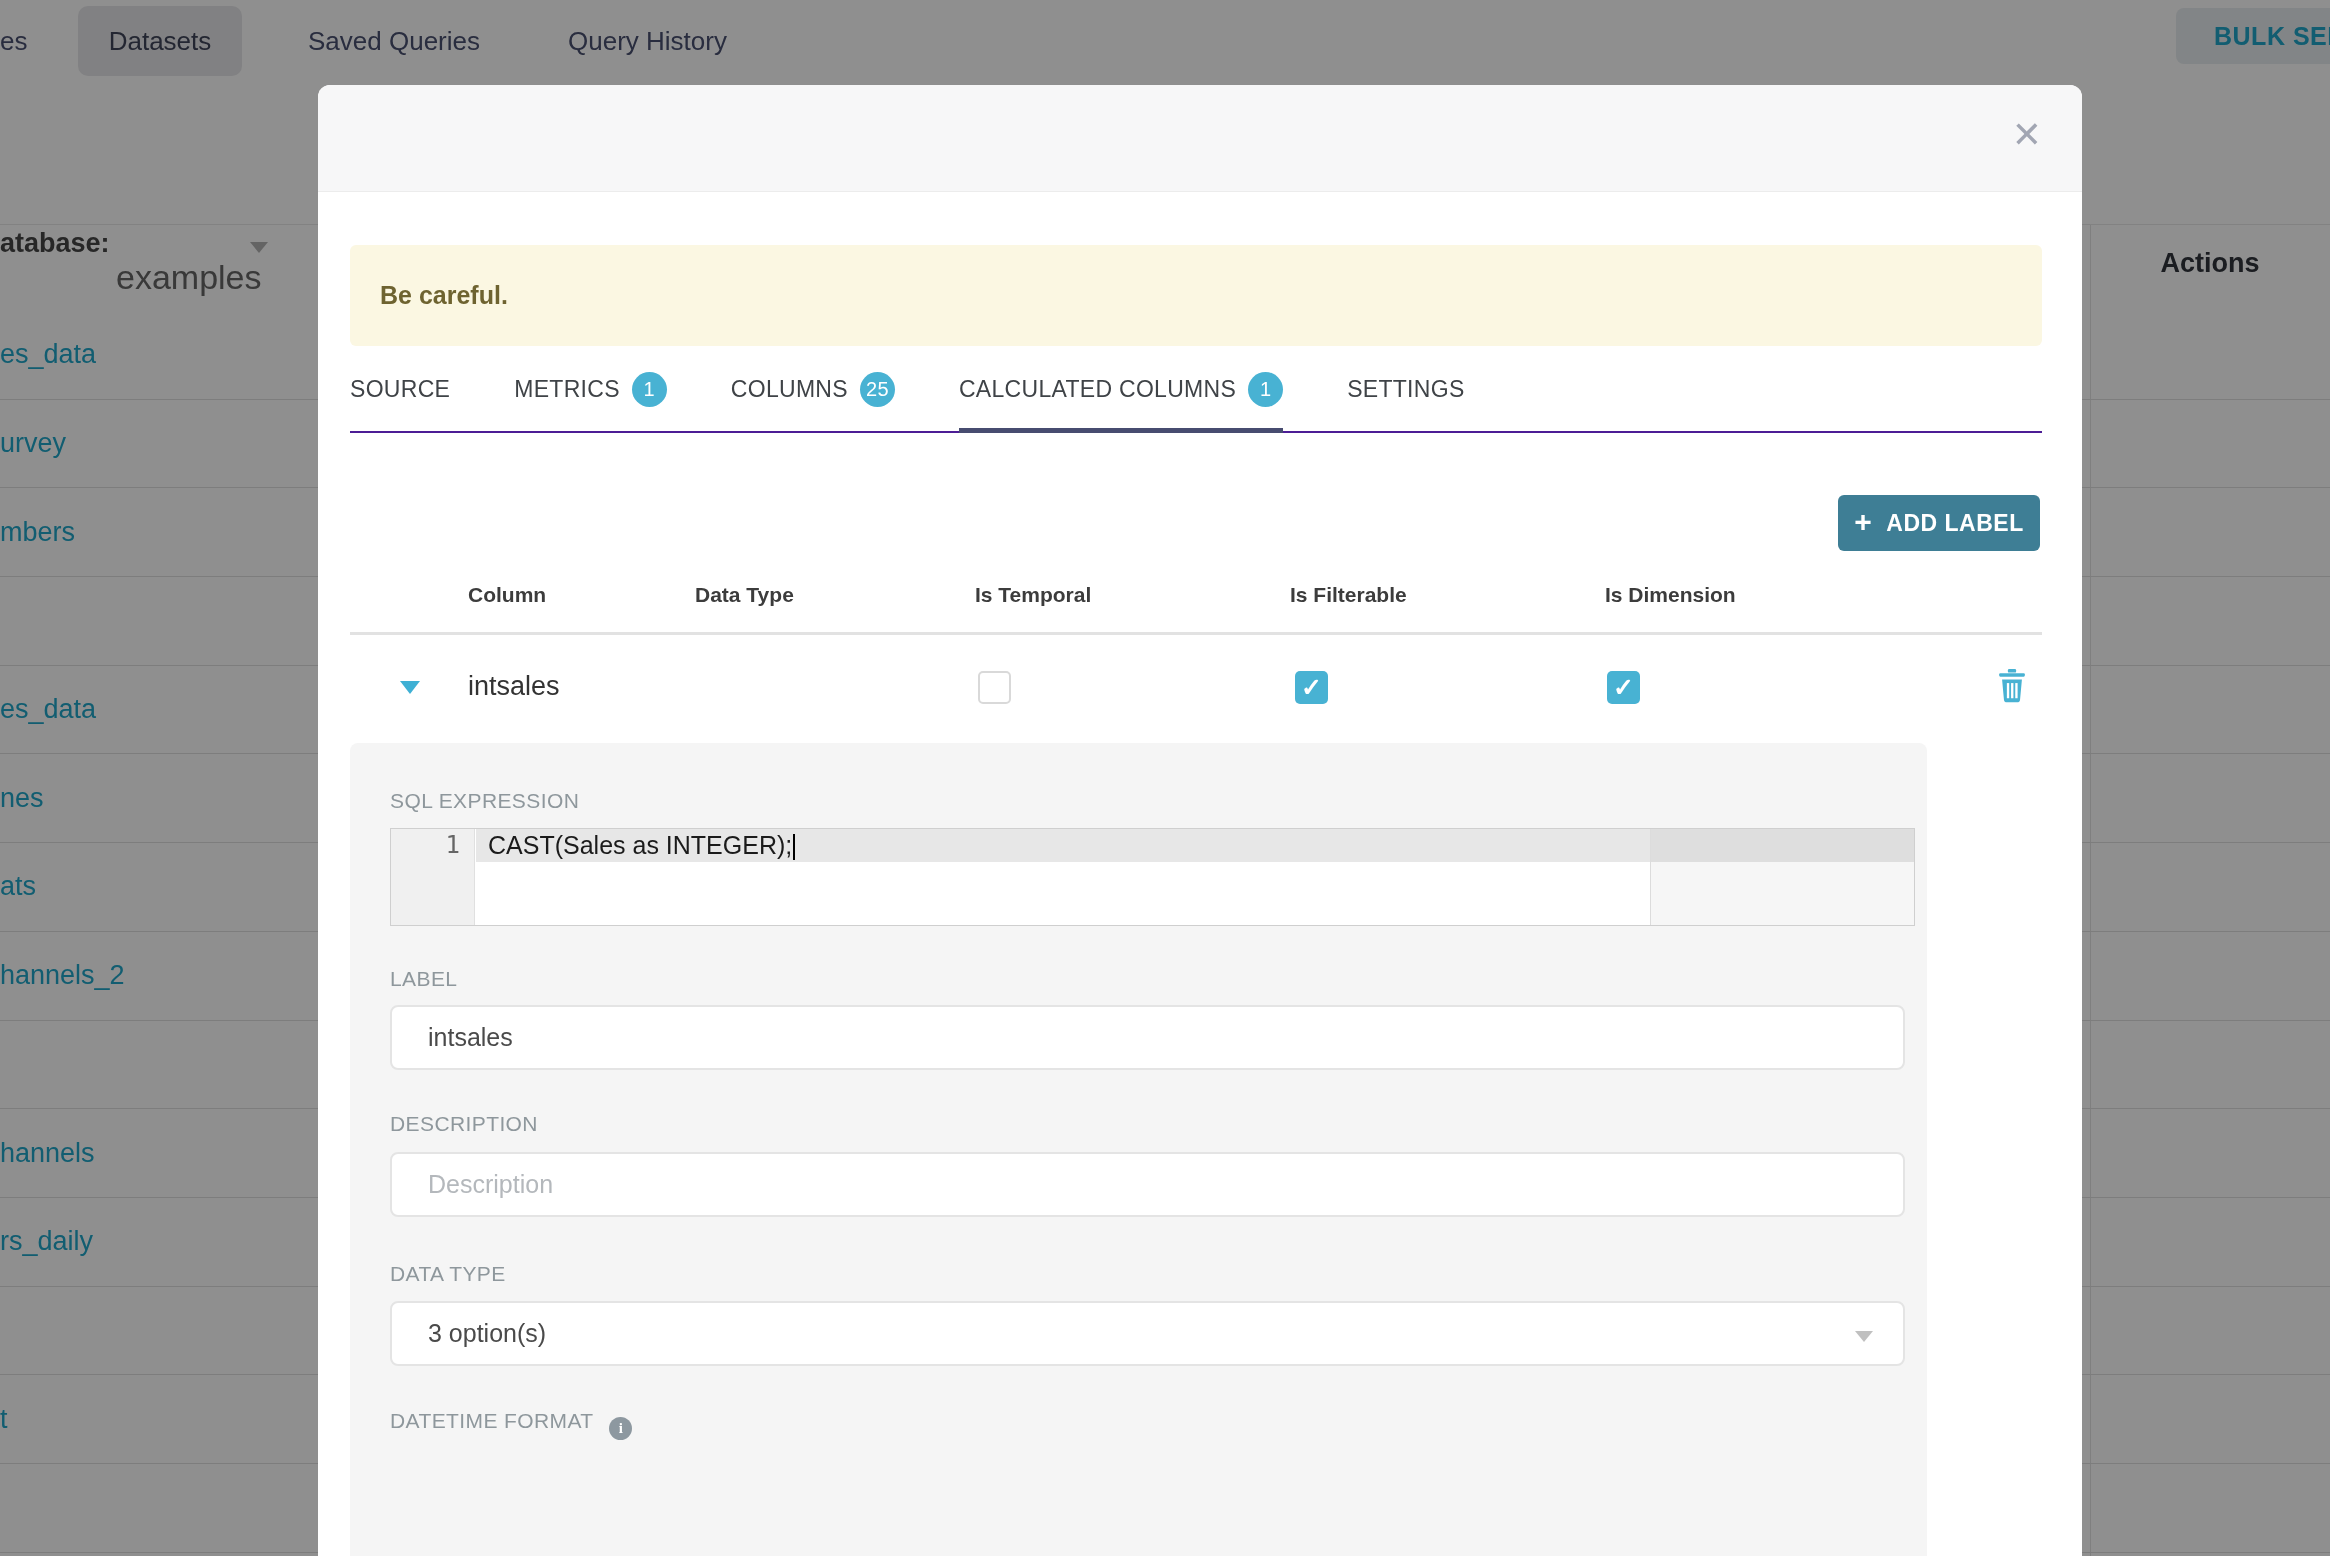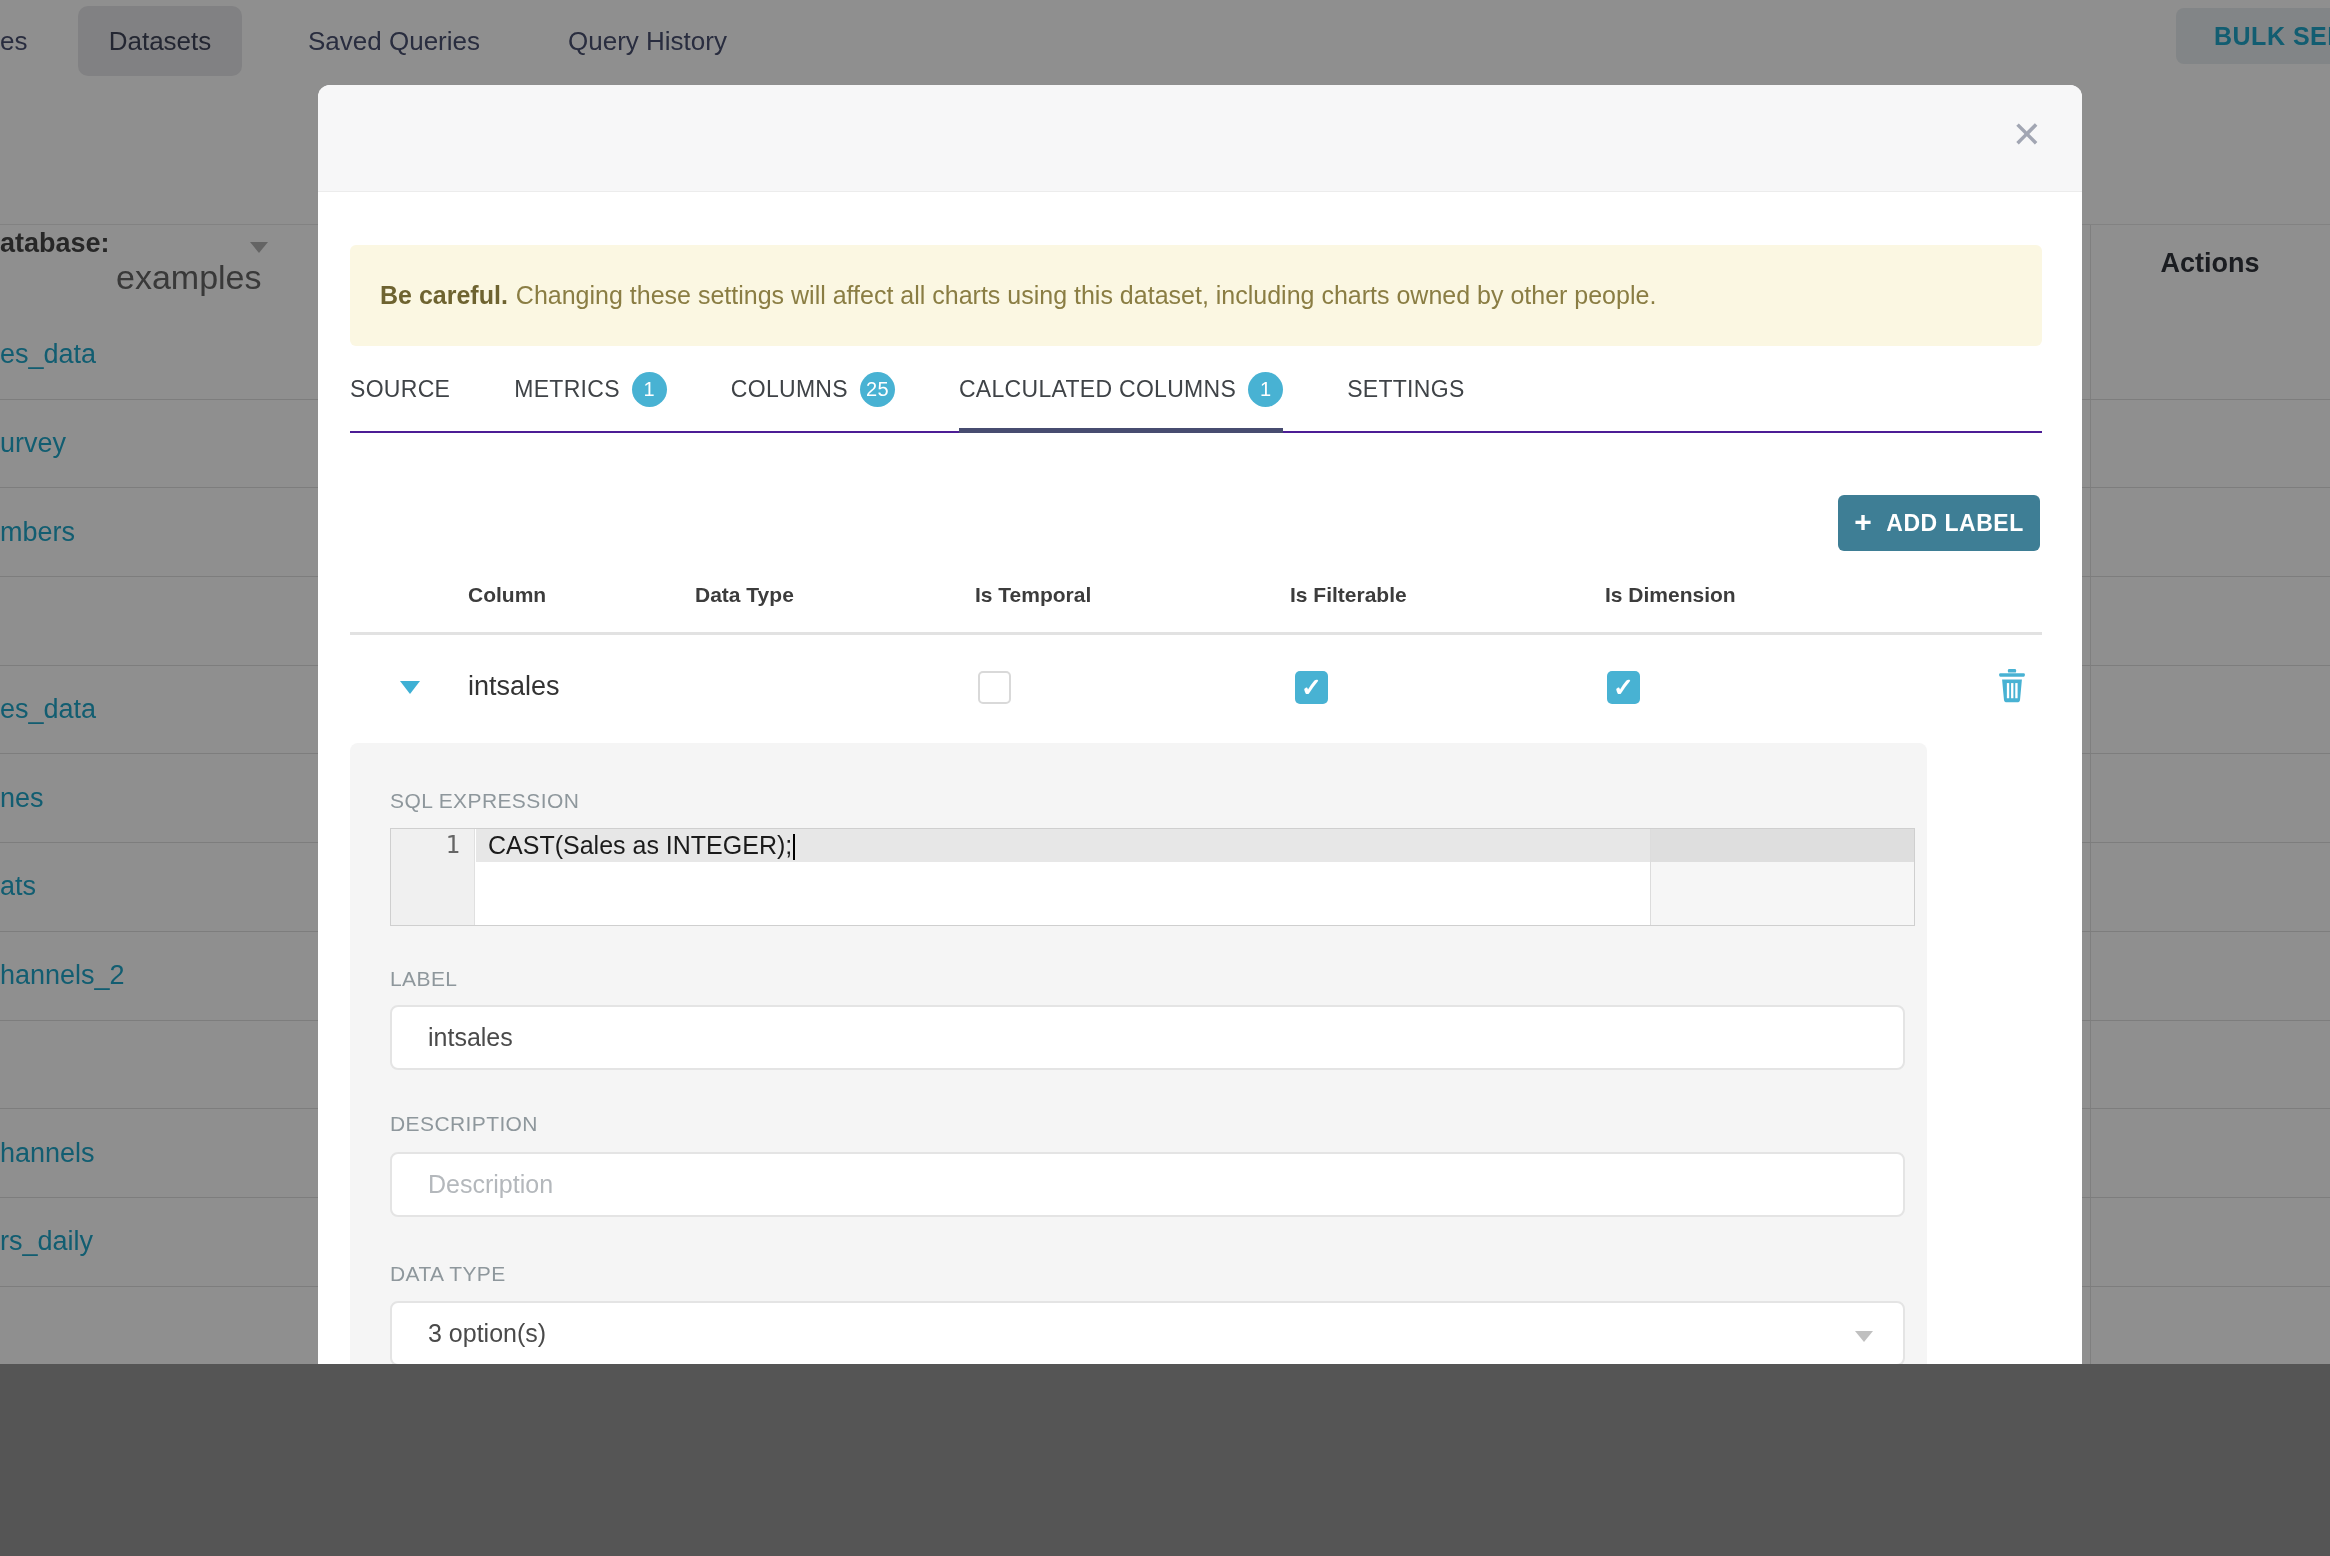--- a/index.html
+++ b/index.html
@@ -1,17 +1,17 @@
 <!DOCTYPE html>
 <html><head>
 <meta charset="utf-8">
 <style>
   html,body{margin:0;padding:0;background:#555;}
   *{box-sizing:border-box;font-family:"Liberation Sans",sans-serif;}
-  .page{position:relative;width:2330px;height:1364px;overflow:hidden;background:#f9a8d4;}
+  .page{position:relative;width:2330px;height:1556px;overflow:hidden;background:#f9a8d4;}
 
   
   .bg{position:absolute;inset:0;background:#fff;}
   .nav{position:absolute;left:0;top:0;width:2330px;height:82px;background:#fff;}
   .nav-frag{position:absolute;left:0;top:26px;font-size:26px;color:#4a5070;}
   .nav-pill{position:absolute;left:78px;top:6px;width:164px;height:70px;background:#e6e6e9;border-radius:10px;
             display:flex;align-items:center;justify-content:center;font-size:26px;color:#3f4459;}
   .nav-item{position:absolute;top:26px;font-size:26px;color:#4a5070;}
   .bulk-btn{position:absolute;left:2176px;top:8px;width:200px;height:56px;background:#e8edf0;border-radius:8px;
             display:flex;align-items:center;padding-left:38px;font-size:25px;font-weight:bold;color:#20a7c9;letter-spacing:.5px;}
@@ -148,21 +148,20 @@
 
   <div class="overlay"></div>
 
   <div class="modal">
     <div class="modal-header">
       <span class="modal-close">✕</span>
     </div>
 
     <div class="warning">
       <b>Be careful.</b>
-      <span>Changing these settings will affect all charts using this dataset, including charts owned by other people.</span>
     </div>
 
     <div class="tabs">
       <div class="tab">
         <span>SOURCE</span>
       </div>
       <div class="tab">
         <span>METRICS</span>
         <span class="badge">1</span>
       </div>

